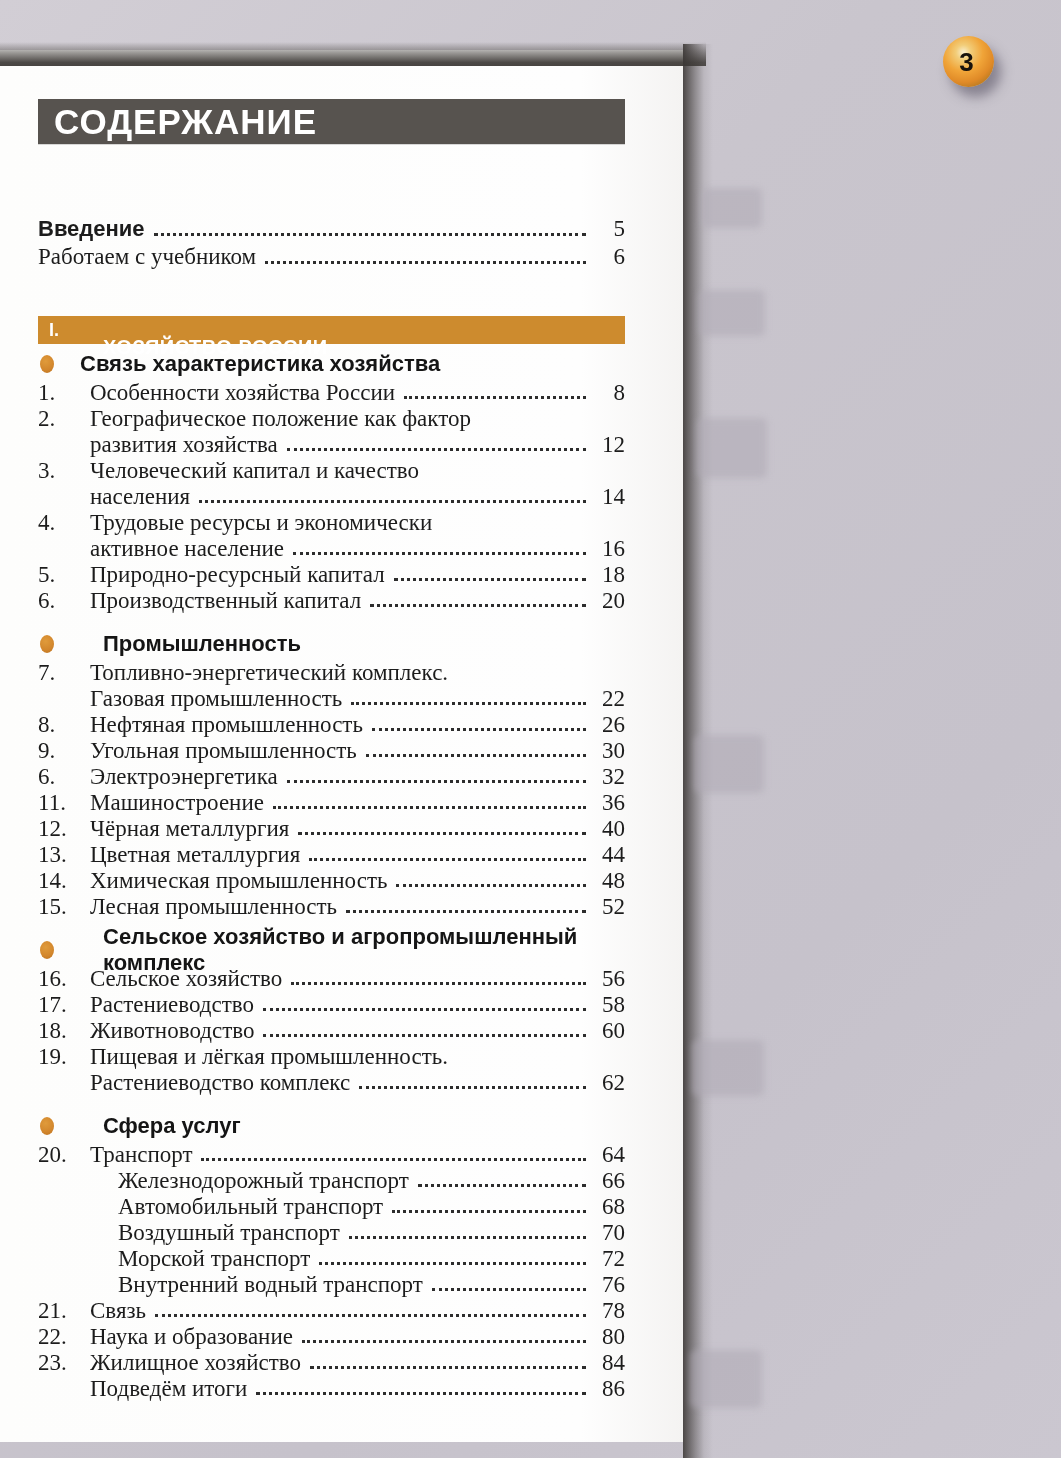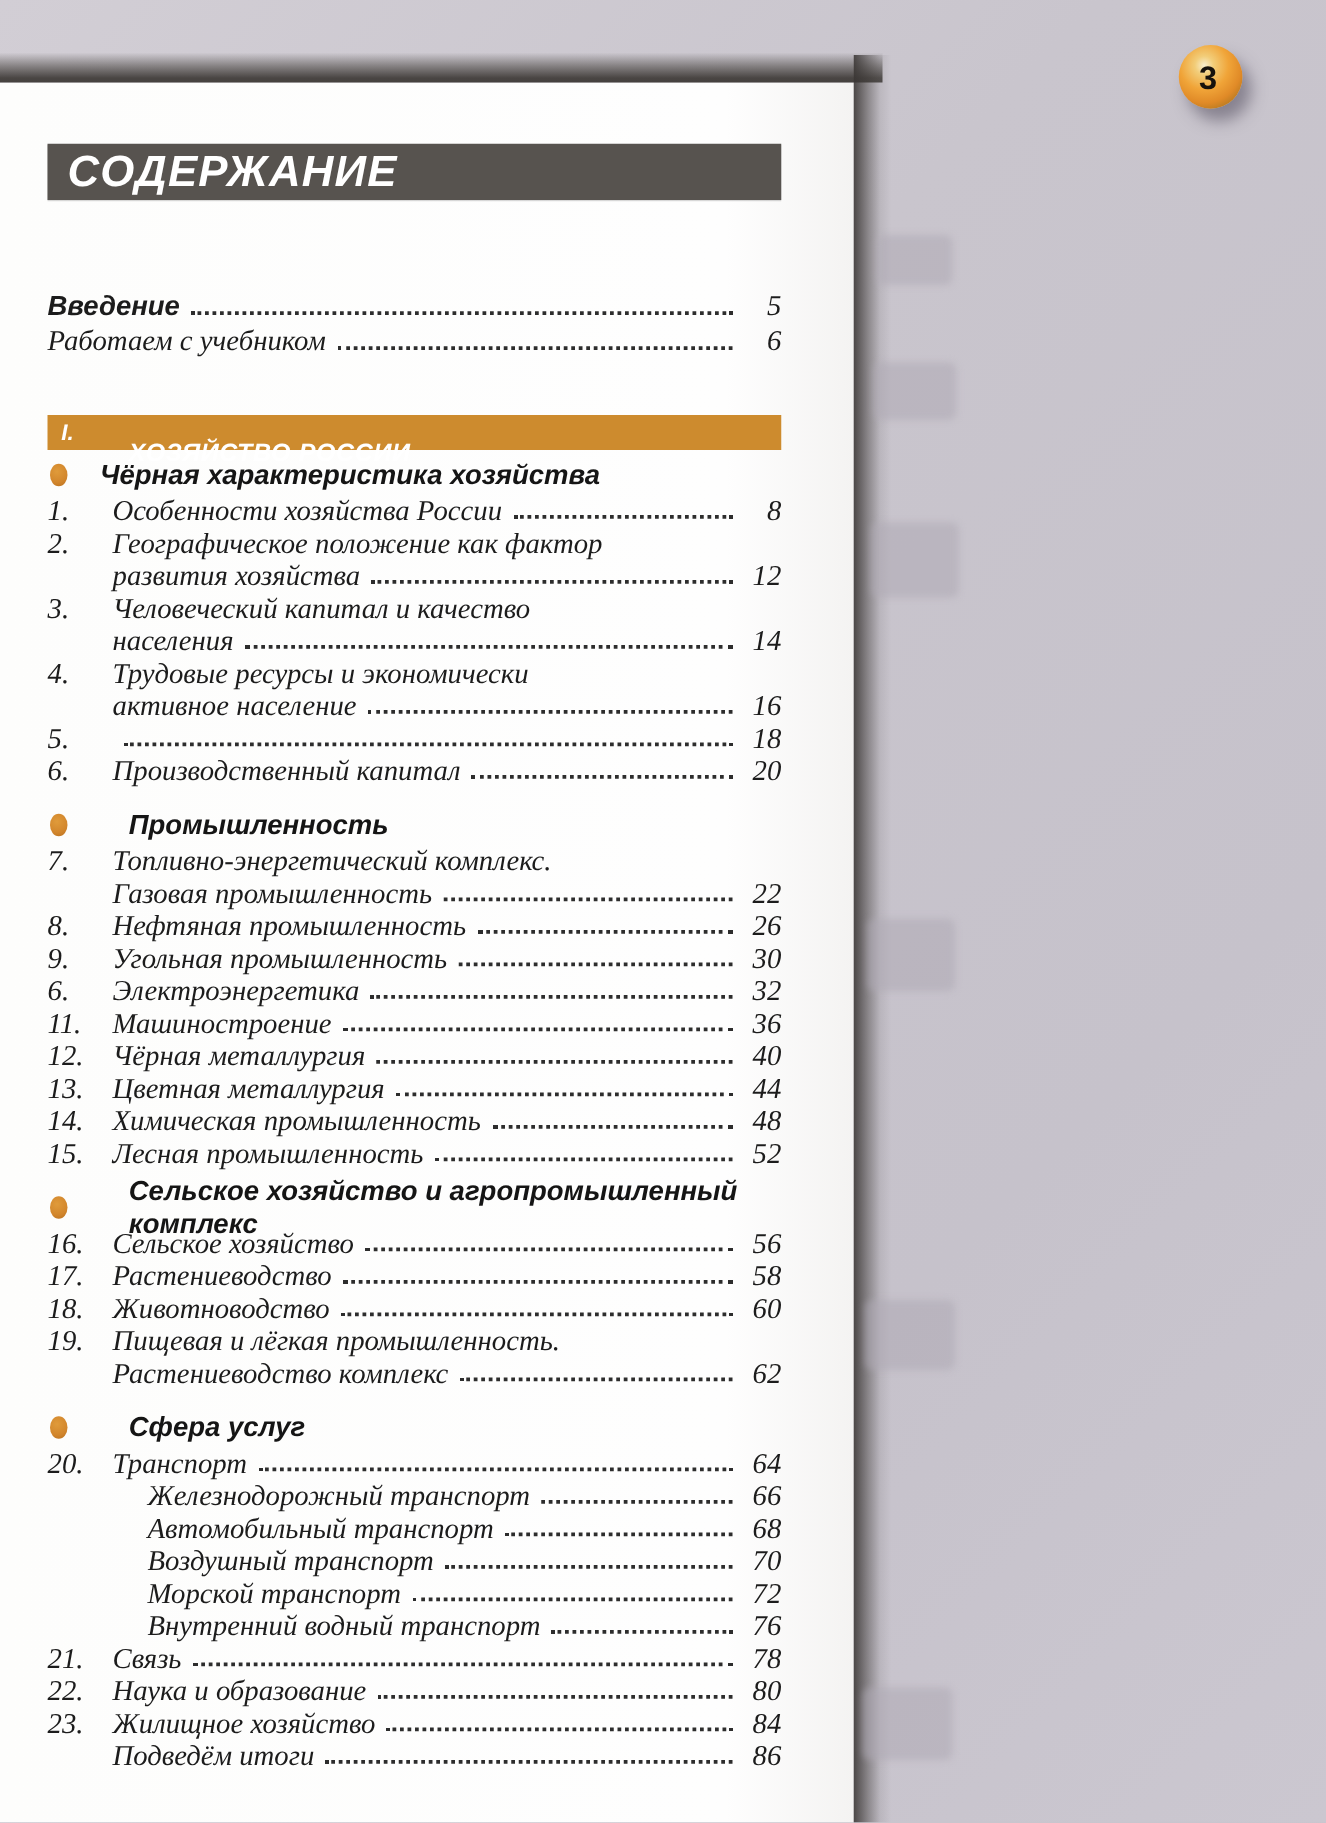--- a/index.html
+++ b/index.html
@@ -3,23 +3,23 @@
 <meta charset="utf-8">
 <style>
   * { margin:0; padding:0; box-sizing:border-box; }
   html,body { width:1061px; height:1458px; overflow:hidden; }
   body { font-family:"Liberation Serif", serif; background:#c9c5cd; position:relative; }
 
   .scene { position:absolute; inset:0;
     background:linear-gradient(135deg,#d2ced5 0%,#c9c5cd 35%,#c6c2cb 70%,#cbc7d0 100%); }
 
   
-  .page { position:absolute; left:0; top:66px; width:683px; height:1392px;
+  .page { position:absolute; left:0; top:50px; width:683px; height:1392px;
     background:linear-gradient(to right,#fdfdfc 0%, #fefefe 85%, #f4f3f2 100%);
-    padding:0 0 0 38px;font-style:italic; }
+    padding:0 0 0 38px; }
 
   .page-top-shadow { position:absolute; left:0; top:42px; width:706px; height:24px;
     background:linear-gradient(to bottom, rgba(90,86,82,0) 0%, rgba(74,70,66,.55) 45%, rgba(62,58,55,.92) 85%, rgba(62,58,55,.95) 100%); }
   .page-right-shadow { position:absolute; left:683px; top:44px; width:30px; height:1414px;
     background:linear-gradient(to right, rgba(58,54,52,.88) 0%, rgba(70,66,64,.45) 40%, rgba(120,116,118,.18) 70%, rgba(160,156,162,0) 100%); }
 
   
   .ghost { position:absolute; background:rgba(174,169,181,.55); filter:blur(3px); border-radius:6px; }
 
   
@@ -95,21 +95,21 @@
       </div>
 
     <div class="part-bar">
       <span class="part-num">I.</span>
       <span class="part-title">ХОЗЯЙСТВО РОССИИ</span>
     </div>
 
     <div class="sections">
         <div class="sec-head">
           <span class="bullet"></span>
-          <b>Чёрная характеристика хозяйства</b>
+          <b>Связь характеристика хозяйства</b>
         </div>
         <div class="items">
           <div class="row">
             <span class="numcol">1.</span>
             <span class="txt">Особенности хозяйства России</span>
             <div class="dots"></div>
             <span class="pg">8</span>
           </div>
           <div class="row">
             <span class="numcol">2.</span>
@@ -136,20 +136,21 @@
             <span class="txt">Трудовые ресурсы и экономически</span>
           </div>
           <div class="row">
             <span class="numcol"></span>
             <span class="txt">активное население</span>
             <div class="dots"></div>
             <span class="pg">16</span>
           </div>
           <div class="row">
             <span class="numcol">5.</span>
+            <span class="txt">Природно-ресурсный капитал</span>
             <div class="dots"></div>
             <span class="pg">18</span>
           </div>
           <div class="row">
             <span class="numcol">6.</span>
             <span class="txt">Производственный капитал</span>
             <div class="dots"></div>
             <span class="pg">20</span>
           </div>
         </div>

